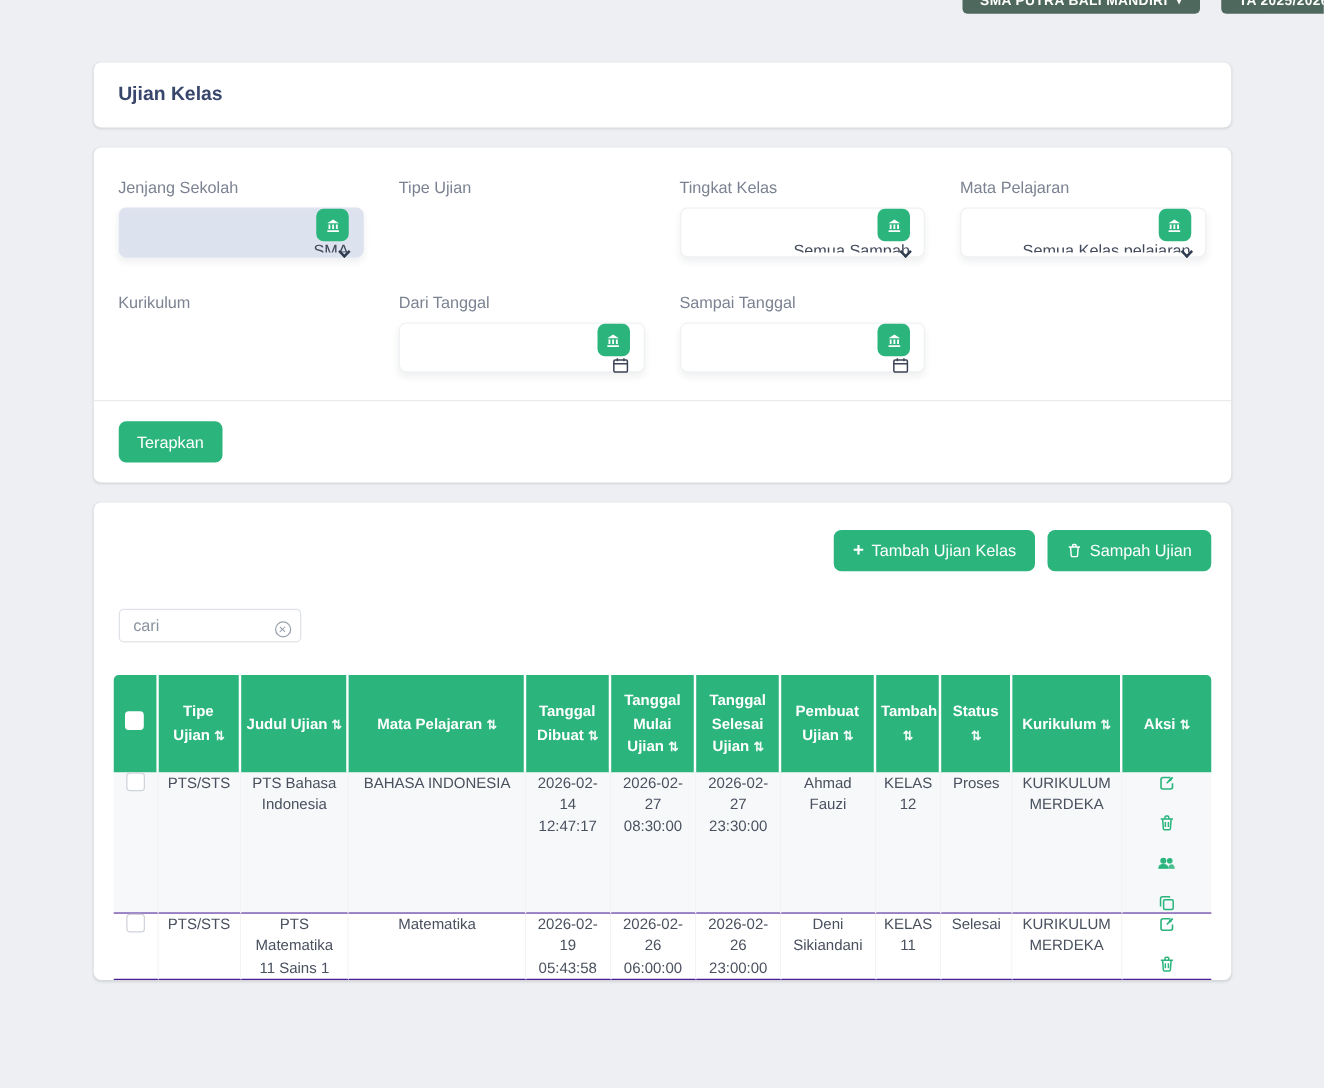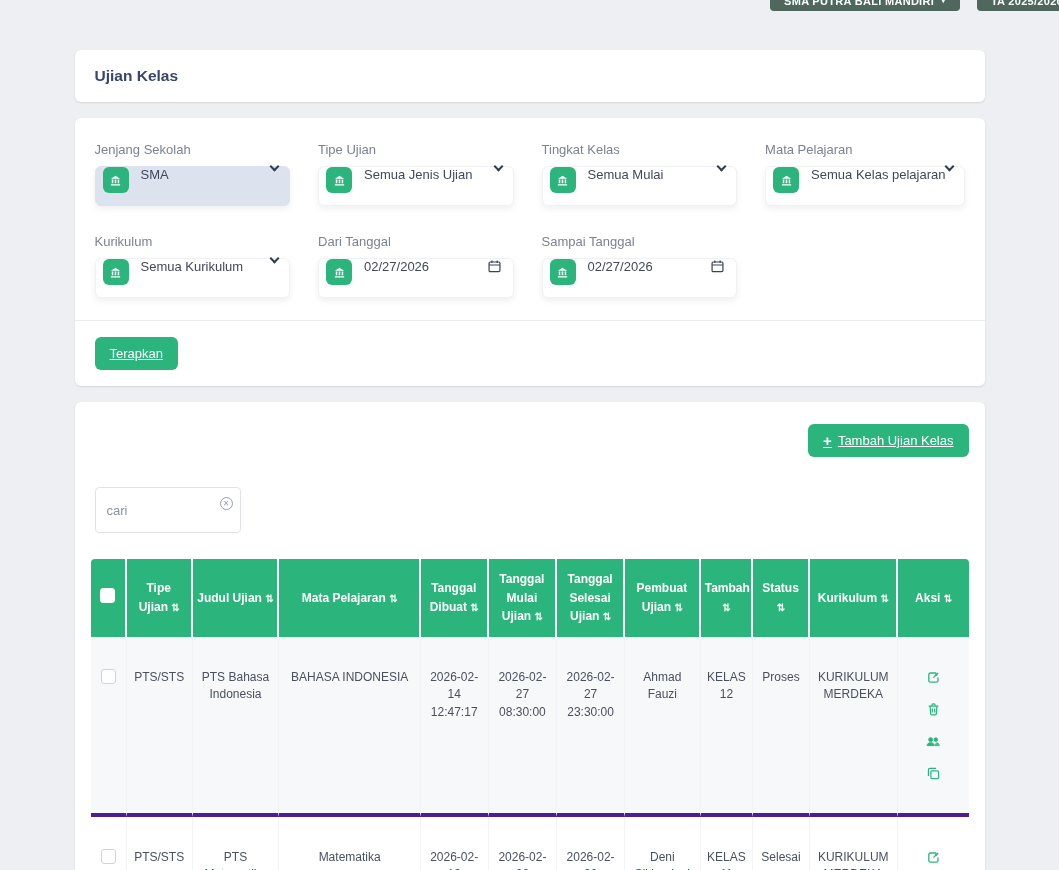--- a/index.html
+++ b/index.html
@@ -37,53 +37,53 @@
     border-radius:6px 6px 0 0; color:#8a92a0; font-size:13.5px;
   }
 
   
   .filter-grid {
     padding:24px 20px 22px; display:grid;
     grid-template-columns:repeat(4,1fr); column-gap:24px; row-gap:20px;gap:28px;
   }
   .field-label { font-size:13px; color:#7b8291; margin-bottom:9px; }
   .input-group {
-    display:flex; align-items:flex-start; height:40px; background:#fff;
+    display:flex; align-items:flex-end; height:40px; background:#fff;
     border:1px solid #f0f1f4; border-radius:6px; padding:0 11px 0 7px;
-    box-shadow:0 3px 6px rgba(30,40,60,.07); cursor:pointer;
+    box-shadow:0 3px 6px rgba(30,40,60,.07); cursor:pointer;flex-direction:column;
   }
   .input-group.focused { background:#dde2ef; border-color:#dde2ef; }
   .field-icon {
     width:26px; height:26px; background:#2bb57d; border-radius:6px;
     display:flex; align-items:center; justify-content:center; flex:none;
   }
   .select-value {
     flex:1; font-size:13px; color:#404859; padding-left:12px;
     white-space:nowrap; overflow:hidden; text-align:left;
   }
   .chevron {
     width:7px; height:7px; border-right:2px solid #2f3b4e; border-bottom:2px solid #2f3b4e;
     transform:rotate(45deg); margin-top:-4px; flex:none;
   }
   .cal-icon { flex:none; display:flex; }
 
   .card-footer { border-top:1px solid #e9ebec; padding:16px 20px; }
   .btn-green {
     background:#2bb57d; color:#fff; border:none; border-radius:6px;
     font-size:13px; padding:9px 15px; display:inline-flex; align-items:center;
-    gap:6px; cursor:pointer; font-family:"Liberation Sans", sans-serif; white-space:nowrap;text-decoration:underline;
+    gap:6px; cursor:pointer; font-family:"Liberation Sans", sans-serif; white-space:nowrap;
   }
   .btn-green .plus { font-size:15px; font-weight:bold; line-height:12px; }
 
   
   .table-card { padding:22px 16px 0; border-radius:6px; }
   .toolbar-row { display:flex; justify-content:flex-end; gap:10px; }
   .search-wrap { position:relative; width:146px; margin:30px 0 0 4px; }
   .search-input {
-    width:100%; height:46px; border:1px solid #dfe3e8; border-radius:4px;
+    width:100%; height:27px; border:1px solid #dfe3e8; border-radius:4px;
     font-size:13px; color:#495057; padding:0 28px 0 11px; outline:none;
     font-family:"Liberation Sans", sans-serif;
   }
   .search-input::placeholder { color:#8a92a0; }
   .clear-icon {
     position:absolute; right:8px; top:10px; width:13px; height:13px;
     border:1px solid #98a0ac; border-radius:50%; color:#98a0ac;
     font-size:8px; display:flex; align-items:center; justify-content:center; cursor:pointer;
   }
 
@@ -91,21 +91,21 @@
   thead th {
     background:#2bb57d; color:#fff; font-size:12px; font-weight:bold;
     padding:11px 4px; text-align:center; vertical-align:middle;
     border-right:2px solid #fff; line-height:1.55; cursor:pointer;
   }
   thead th:first-child { border-radius:4px 0 0 0; }
   thead th:last-child { border-right:none; border-radius:0 4px 0 0; }
   thead .sort { font-size:10px; opacity:.95; letter-spacing:-1px; }
   tbody td {
     font-size:12px; color:#49505e; text-align:center; vertical-align:top;
-    padding:32px 5px; line-height:1.45; border-bottom:4px solid #4c1d95;
+    padding:0 5px; line-height:1.45; border-bottom:1px solid #4c1d95;
     border-right:1px solid #f1f3f6; overflow-wrap:break-word;
   }
   tbody td:last-child { border-right:none; }
   tbody tr:nth-child(odd) td { background:#f7f8fa; }
   tbody tr:nth-child(even) td { background:#fff; }
 
   input[type=checkbox] {
     appearance:none; -webkit-appearance:none; width:15px; height:15px;
     background:#fff; border:1px solid #cfd4db; border-radius:3px; cursor:pointer; margin:0;
   }
@@ -145,68 +145,50 @@
                 <path d="M2 5 L7 1.8 L12 5 Z M3 6 h1.6 v4 H3 Z M6.2 6 h1.6 v4 H6.2 Z M9.4 6 h1.6 v4 H9.4 Z M2 11 h10 v1.4 H2 Z" fill="#fff"></path>
               </svg>
           </span>
           <span class="select-value">SMA</span>
           <span class="chevron"></span>
         </div>
       </div>
 
       <div class="field">
         <div class="field-label">Tipe Ujian</div>
-        <div class="input-group">
-          <span class="field-icon">
-            <svg width="13" height="13" viewBox="0 0 14 14">
-                <path d="M2 5 L7 1.8 L12 5 Z M3 6 h1.6 v4 H3 Z M6.2 6 h1.6 v4 H6.2 Z M9.4 6 h1.6 v4 H9.4 Z M2 11 h10 v1.4 H2 Z" fill="#fff"></path>
-              </svg>
-          </span>
-          <span class="select-value">Semua Jenis Ujian</span>
-          <span class="chevron"></span>
-        </div>
       </div>
 
       <div class="field">
         <div class="field-label">Tingkat Kelas</div>
         <div class="input-group">
           <span class="field-icon">
             <svg width="13" height="13" viewBox="0 0 14 14">
                 <path d="M2 5 L7 1.8 L12 5 Z M3 6 h1.6 v4 H3 Z M6.2 6 h1.6 v4 H6.2 Z M9.4 6 h1.6 v4 H9.4 Z M2 11 h10 v1.4 H2 Z" fill="#fff"></path>
               </svg>
           </span>
-          <span class="select-value">Semua Mulai</span>
+          <span class="select-value">Semua Sampah</span>
           <span class="chevron"></span>
         </div>
       </div>
 
       <div class="field">
         <div class="field-label">Mata Pelajaran</div>
         <div class="input-group">
           <span class="field-icon">
             <svg width="13" height="13" viewBox="0 0 14 14">
                 <path d="M2 5 L7 1.8 L12 5 Z M3 6 h1.6 v4 H3 Z M6.2 6 h1.6 v4 H6.2 Z M9.4 6 h1.6 v4 H9.4 Z M2 11 h10 v1.4 H2 Z" fill="#fff"></path>
               </svg>
           </span>
           <span class="select-value">Semua Kelas pelajaran</span>
           <span class="chevron"></span>
         </div>
       </div>
 
       <div class="field">
         <div class="field-label">Kurikulum</div>
-        <div class="input-group">
-          <span class="field-icon">
-            <svg width="13" height="13" viewBox="0 0 14 14">
-                <path d="M2 5 L7 1.8 L12 5 Z M3 6 h1.6 v4 H3 Z M6.2 6 h1.6 v4 H6.2 Z M9.4 6 h1.6 v4 H9.4 Z M2 11 h10 v1.4 H2 Z" fill="#fff"></path>
-              </svg>
-          </span>
-          <span class="select-value">Semua Kurikulum</span>
-          <span class="chevron"></span>
-        </div>
       </div>
 
       <div class="field">
         <div class="field-label">Dari Tanggal</div>
         <div class="input-group">
           <span class="field-icon">
             <svg width="13" height="13" viewBox="0 0 14 14">
                 <path d="M2 5 L7 1.8 L12 5 Z M3 6 h1.6 v4 H3 Z M6.2 6 h1.6 v4 H6.2 Z M9.4 6 h1.6 v4 H9.4 Z M2 11 h10 v1.4 H2 Z" fill="#fff"></path>
               </svg>
           </span>
@@ -242,20 +224,28 @@
     <div class="card-footer">
       <button class="btn-green">Terapkan</button>
     </div>
   </div>
 
   <div class="card table-card">
     <div class="toolbar-row">
       <button class="btn-green">
         <span class="plus">+</span>
         <span>Tambah Ujian Kelas</span>
+      </button>
+      <button class="btn-green">
+        <span style="display:flex;">
+          <svg width="13" height="13" viewBox="0 0 16 16" fill="none" stroke="#fff" stroke-width="1.4">
+              <path d="M2.5 4.5h11M6.3 4.2V3a1 1 0 0 1 1-1h1.4a1 1 0 0 1 1 1v1.2M4.3 4.8l.6 8.2a1 1 0 0 0 1 .9h4.2a1 1 0 0 0 1-.9l.6-8.2"></path>
+            </svg>
+        </span>
+        <span>Sampah Ujian</span>
       </button>
     </div>
 
     <div class="search-wrap">
       <input class="search-input" type="text" placeholder="cari" style="">
       <span class="clear-icon">✕</span>
     </div>
 
     <table>
       <colgroup>

